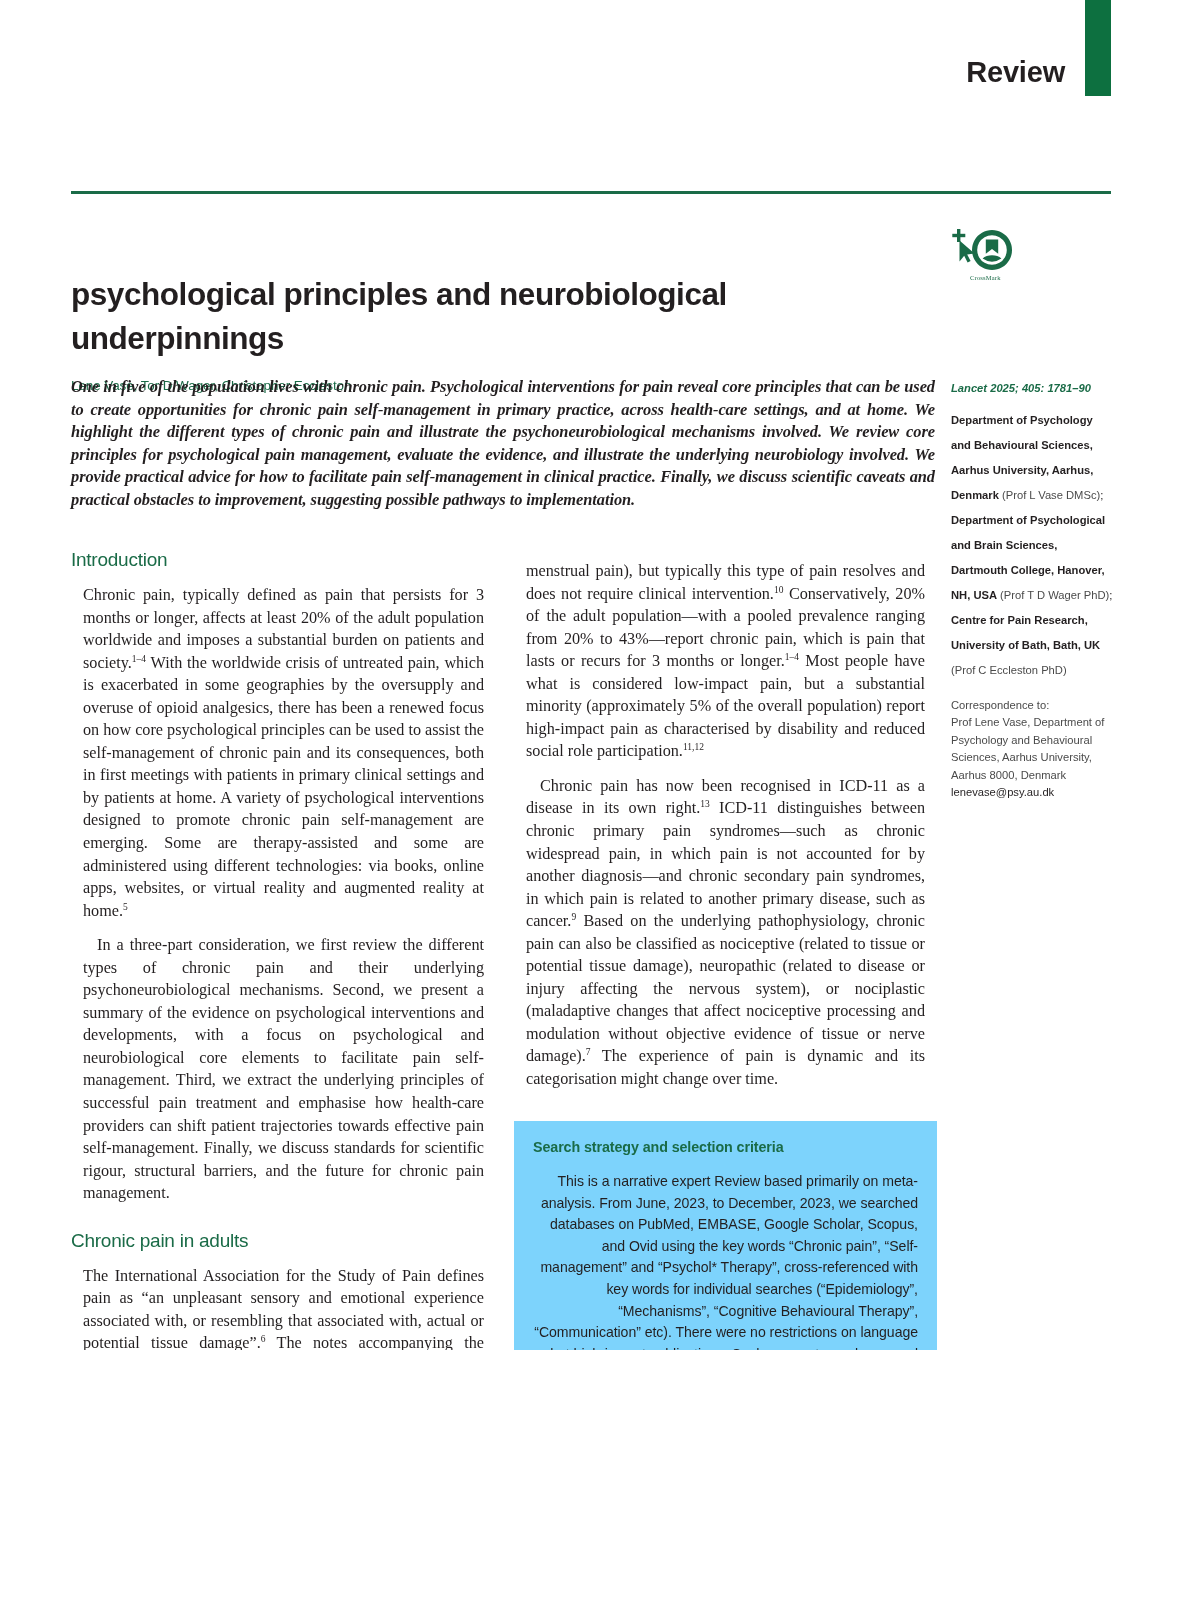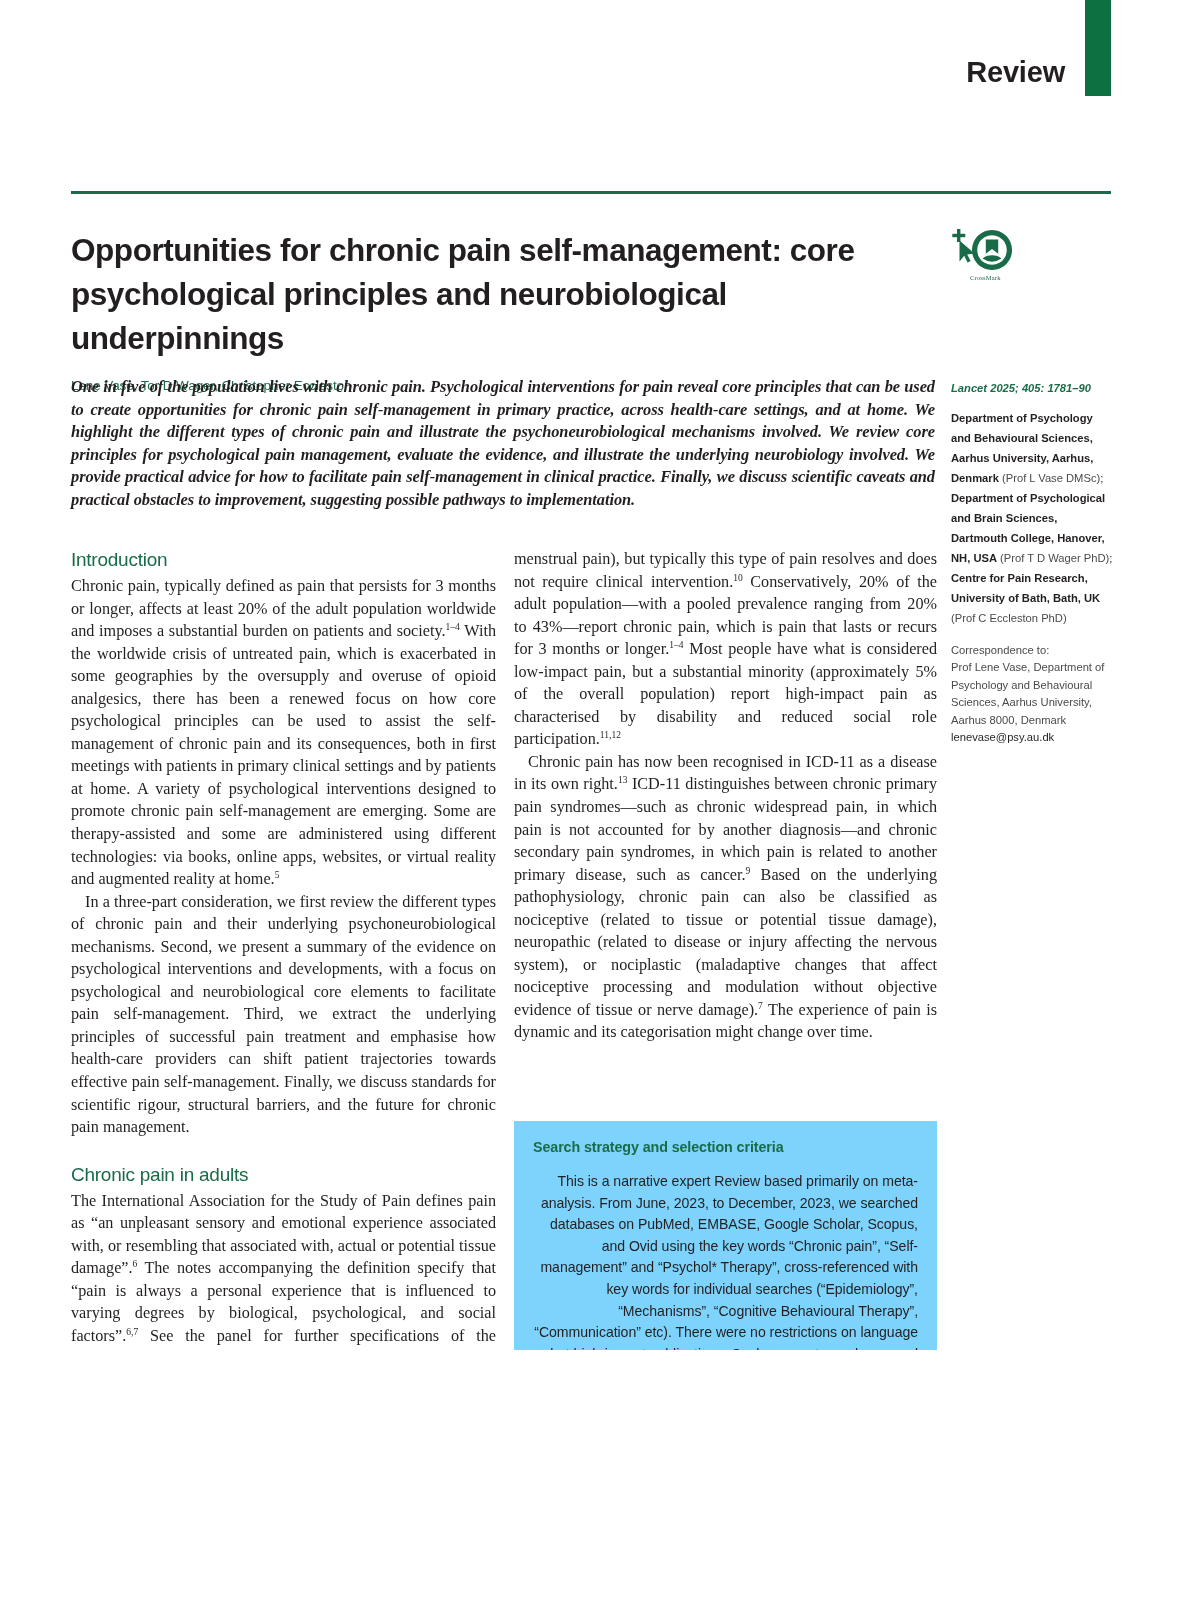--- a/index.html
+++ b/index.html
@@ -132,21 +132,21 @@
   .sidebar-cite {
     font-size: 11.2px;
     font-style: italic;
     font-weight: bold;
     color: #1a6b47;
     line-height: 15px;
     margin-bottom: 12px;
   }
   .sidebar-affil {
     font-size: 11.2px;
-    line-height: 20px;
+    line-height: 25px;
     margin-bottom: 14px;
   }
   .sidebar-affil b { font-weight: bold; }
   .sidebar-affil .light { color: #4a4a4a; font-weight: normal; }
   .sidebar-corr {
     font-size: 11.2px;
     line-height: 17.4px;
     color: #4a4a4a;
   }
   .sidebar-corr .email {
@@ -161,21 +161,21 @@
     font-family: "Liberation Serif", serif;
     font-size: 16.2px;
     line-height: 22.55px;
     text-align: justify;
     color: #231f20;
   }
   .col-left  { top: 548px; left: 71px; }
   .col-right { top: 548px; left: 514px; width: 423px; }
 
   .col p {
-    margin: 0;
+    margin: 12px;
     text-indent: 0;
   }
   .col p.indent { text-indent: 14px; }
 
   h2.section-head {
     font-family: "Liberation Sans", sans-serif;
     font-weight: normal;
     font-size: 19px;
     line-height: 24px;
     color: #1a6b47;
@@ -242,21 +242,21 @@
 
   <div class="header">
     <div class="header-green-bar"></div>
     <div class="header-label">Review</div>
   </div>
 
   <div class="top-rule"></div>
 
   <div class="title-block">
     <h1 class="article-title">
-      <span>Opportunities for chronic pain self-management: core</span><br>
+      <br>
       <span>psychological principles and neurobiological underpinnings</span>
     </h1>
     <div class="authors">Lene Vase, Tor D Wager, Christopher Eccleston</div>
   </div>
 
   <div class="crossmark">
     <svg width="66" height="46" viewBox="0 0 66 46" xmlns="http://www.w3.org/2000/svg">
       <g fill="#1a6b47">
         <rect x="5" y="1" width="3.4" height="13"></rect>
         <rect x="0.3" y="5.8" width="13" height="3.4"></rect>

